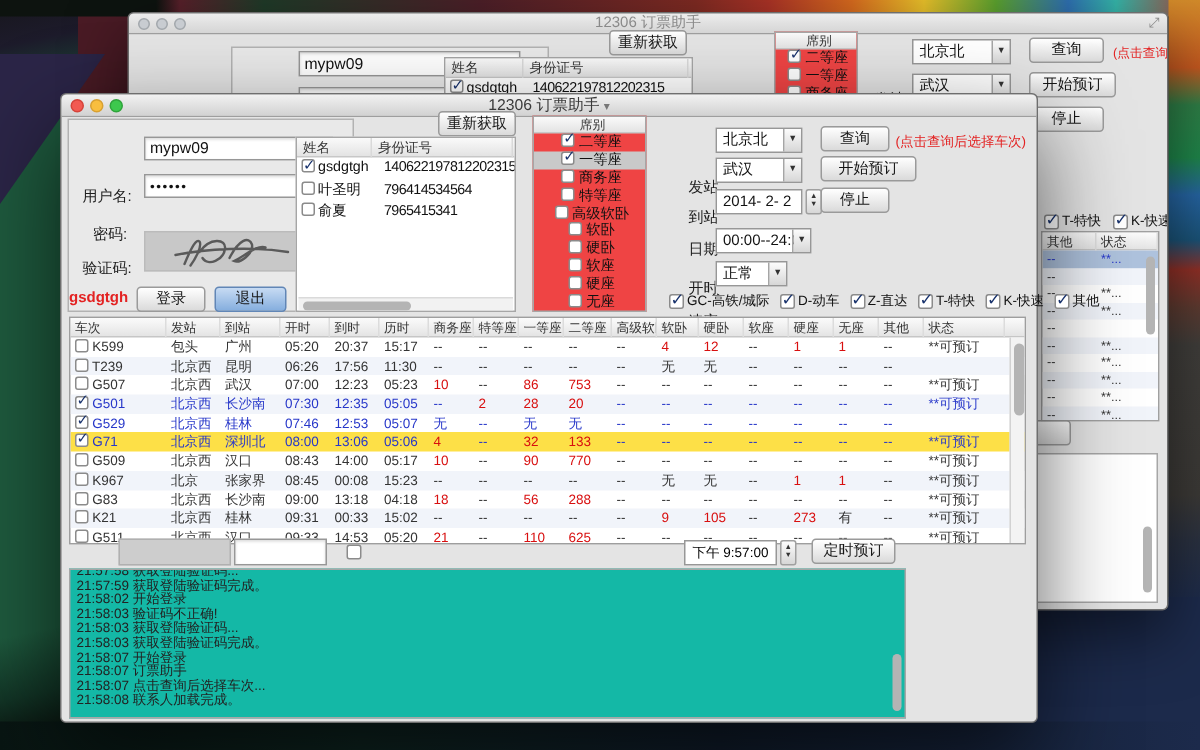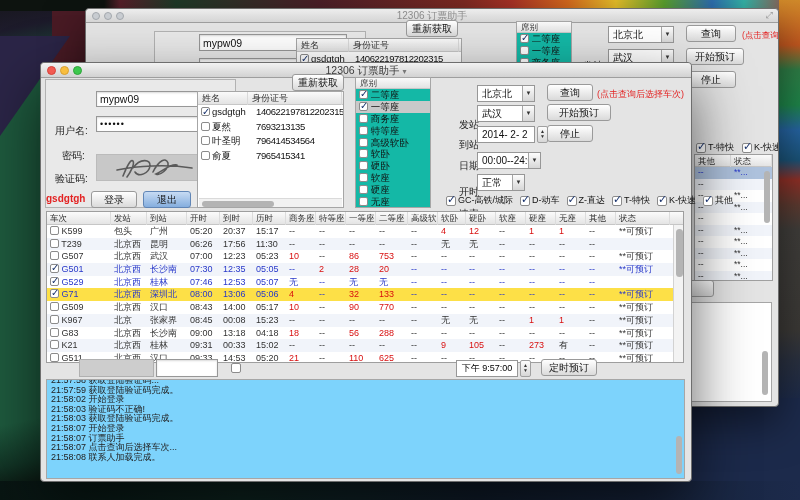--- a/index.html
+++ b/index.html
@@ -56,41 +56,41 @@
   .redname{position:absolute;left:5px;top:130px;font-size:10px;font-weight:bold;color:#e32222;}
   .clist{position:absolute;left:156px;top:28px;width:147px;height:117px;background:#fff;border:1px solid #a6a6a6;overflow:hidden;}
   .chead{height:13px;background:linear-gradient(#fafafa,#e3e3e3);border-bottom:1px solid #c7c7c7;font-size:9px;color:#333;}
   .chead span{display:inline-block;height:13px;line-height:13px;padding-left:4px;border-right:1px solid #d9d9d9;}
   .crow{height:14.5px;line-height:14.5px;font-size:9.5px;color:#111;white-space:nowrap;padding-left:3px;}
   .crow .cname{display:inline-block;width:44px;overflow:hidden;vertical-align:top;margin-left:2px;}
   .crow .cid{display:inline-block;width:88px;overflow:hidden;vertical-align:top;letter-spacing:-0.4px;}
   .crow.sel{background:linear-gradient(#6f9fe2,#3a71cb);color:#fff;}
   .hsb{position:absolute;left:1px;right:1px;bottom:0;height:9px;background:#f2f2f2;border-top:1px solid #dadada;}
   .hsb .sbthumb{left:3px;top:1.5px;width:72px;height:6px;}
-  .slist{position:absolute;left:314px;top:14px;width:76px;height:131px;background:#14b8a6;border:1px solid #a6a6a6;overflow:hidden;}
+  .slist{position:absolute;left:314px;top:14px;width:76px;height:131px;background:#ef4444;border:1px solid #a6a6a6;overflow:hidden;text-align:center;}
   .shead{height:11px;background:linear-gradient(#fafafa,#e3e3e3);border-bottom:1px solid #c7c7c7;
     font-size:8.5px;line-height:11px;color:#333;padding-left:4px;}
   .srow{height:11.9px;line-height:11.9px;font-size:9.5px;color:#111;padding-left:3px;white-space:nowrap;}
   .srow.sel{background:#c9c9c9;}
   .filters{position:absolute;left:405px;top:131px;width:245px;display:flex;gap:7px;}
   .fitem{display:flex;align-items:center;gap:2px;font-size:9px;color:#111;white-space:nowrap;}
   .ttable{position:absolute;left:5px;top:148px;width:638px;height:152px;background:#fff;border:1px solid #9e9e9e;overflow:hidden;}
   .thead{height:13px;background:linear-gradient(#fbfbfb,#e4e4e4);border-bottom:1px solid #c6c6c6;white-space:nowrap;}
   .th{display:inline-block;font-size:8.5px;color:#333;height:13px;line-height:13px;padding-left:3px;
     border-right:1px solid #dcdcdc;overflow:hidden;vertical-align:top;white-space:nowrap;}
   .trow{height:12.7px;line-height:12.7px;white-space:nowrap;}
   .trow.alt{background:#f1f4fa;}
   .trow.sel{background:#fde047;}
   .td{display:inline-block;font-size:9px;color:#333;height:12.7px;padding-left:3px;overflow:hidden;
     vertical-align:top;white-space:nowrap;}
   .td.red{color:#d80f0f;}
   .td.blue{color:#2737c9;}
   .tsb{right:0;top:13px;bottom:0;width:10px;}
   .tsb .sbthumb{left:1.5px;top:4px;width:7px;height:48px;}
-  .log{position:absolute;left:5px;top:316px;width:639px;height:100px;background:#7dd3fc;border:1px solid #a6a6a6;overflow:hidden;}
+  .log{position:absolute;left:5px;top:316px;width:558px;height:100px;background:#14b8a6;border:1px solid #a6a6a6;overflow:hidden;}
   .log .inner{margin-top:-4px;padding-left:4px;}
   .lg{font-size:9px;line-height:9.6px;color:#222;white-space:nowrap;}
   .captcha2{position:absolute;left:38px;top:296px;width:75px;height:18px;background:#cdcdcd;border:1px solid #b0b0b0;}
   .timebox{position:absolute;left:415px;top:297px;width:62px;height:17px;background:#fff;border:1px solid #979797;
     font-size:9px;line-height:15px;text-align:center;white-space:nowrap;overflow:hidden;}
   
   .bg{left:85px;top:8px;width:694px;height:399px;z-index:1;box-shadow:0 16px 40px rgba(0,0,0,.5);overflow:hidden;}
   .bg .tbar{height:14px;background:linear-gradient(#ededed,#d6d6d6);}
   .bg .title{top:0;font-size:10px;line-height:14px;color:#8b8b8b;}
   .bg .light{background:#c9cdd2;border:1px solid #a3a8ad;width:8px;height:8px;top:3px;}
@@ -212,21 +212,20 @@
     <span class="redname">gsdgtgh</span>
     <span class="btn" style="left:50px;top:128px;width:46px;">登录</span>
     <span class="btn default" style="left:102px;top:128px;width:48px;">退出</span>
 
     <span class="lbl" style="left:163px;top:15px;">常用联系人</span>
     <span class="btn" style="left:251px;top:11px;width:52px;">重新获取</span>
     <div class="clist">
       <div class="chead"><span style="width:50px;">姓名</span><span style="width:94px;">身份证号</span></div>
       <div id="contact-rows">
           <div class="crow"><span class="cb tiny on"></span><span class="cname">gsdgtgh</span><span class="cid">140622197812202315</span></div>
-          <div class="crow"><span class="cb tiny"></span><span class="cname">夏然</span><span class="cid">7693213135</span></div>
           <div class="crow"><span class="cb tiny"></span><span class="cname">叶圣明</span><span class="cid">796414534564</span></div>
           <div class="crow"><span class="cb tiny"></span><span class="cname">俞夏</span><span class="cid">7965415341</span></div>
         </div>
       <div class="hsb">
           <span class="sbthumb"></span>
         </div>
     </div>
 
     <div class="slist">
       <div class="shead">席别</div>
@@ -315,20 +314,21 @@
     <div class="timebox">下午 9:57:00</div>
     <span class="stepper" style="left:479px;top:297px;">▲<br>▼</span>
     <span class="btn" style="left:500px;top:296px;width:56px;">定时预订</span>
 
     <div class="log">
       <div class="inner" id="log-lines">
           <div class="lg">21:57:58 获取登陆验证码...</div>
           <div class="lg">21:57:59 获取登陆验证码完成。</div>
           <div class="lg">21:58:02 开始登录</div>
           <div class="lg">21:58:03 验证码不正确!</div>
+          <div class="lg">21:58:03 获取登陆验证码...</div>
           <div class="lg">21:58:03 获取登陆验证码完成。</div>
           <div class="lg">21:58:07 开始登录</div>
           <div class="lg">21:58:07 订票助手</div>
           <div class="lg">21:58:07 点击查询后选择车次...</div>
           <div class="lg">21:58:08 联系人加载完成。</div>
         </div>
       <span class="sbthumb" style="position:absolute;right:2px;top:56px;width:6px;height:38px;"></span>
     </div>
   </div>
 </div>

